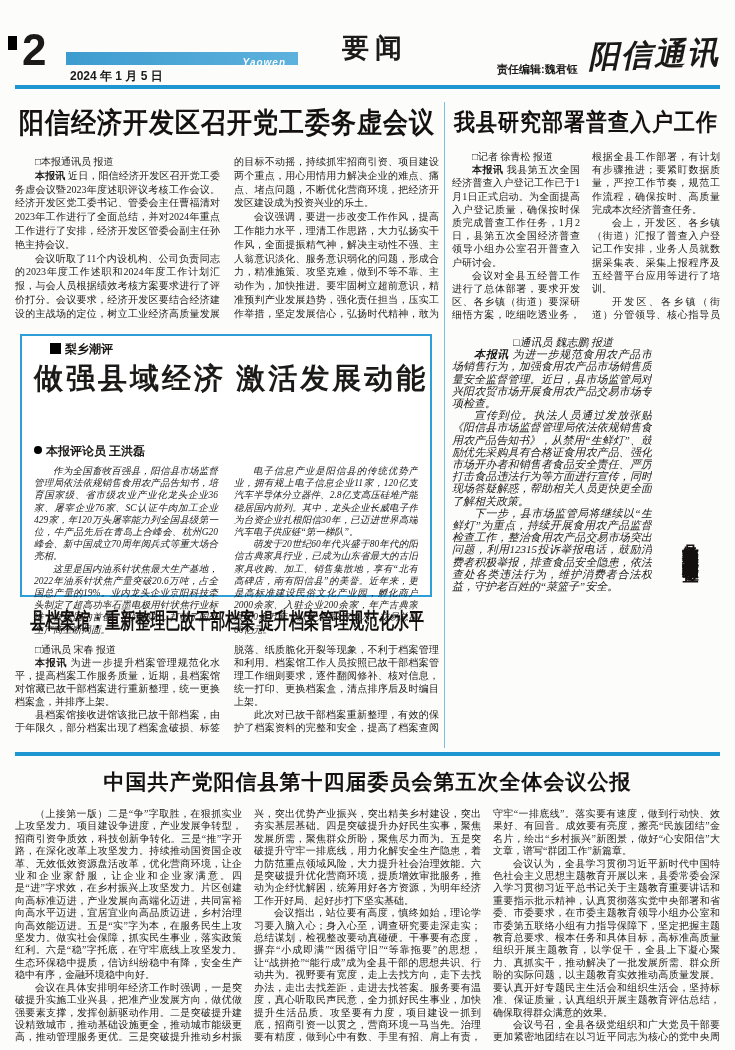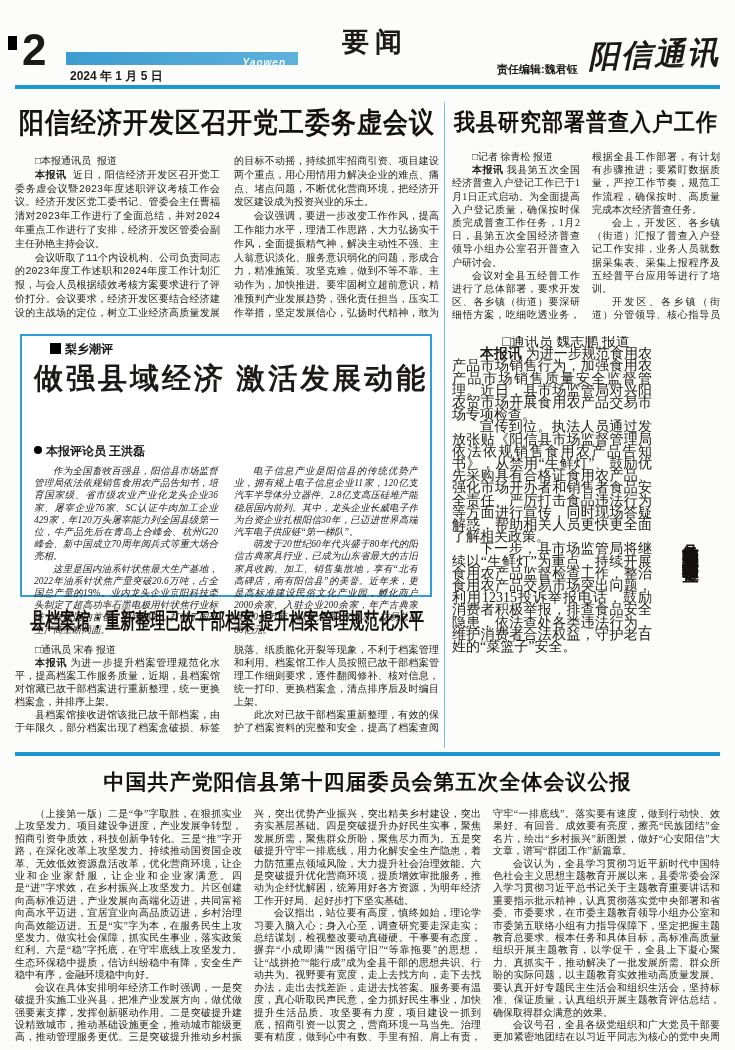--- a/index.html
+++ b/index.html
@@ -13,36 +13,36 @@
   .corner-mark{left:8px;top:36px;width:9px;height:14px;background:#000;}
   .page-num{left:22px;top:28px;font-family:"Liberation Sans","DejaVu Sans",sans-serif;
     font-weight:bold;font-size:44px;line-height:1;}
   .yw-bar{left:66px;top:52px;width:232px;height:13px;
     background:linear-gradient(to right,#3d9ccf,#5db1dd);
     text-align:right;}
   .yw-bar span{font-family:"Liberation Sans",sans-serif;font-style:italic;font-weight:bold;
     font-size:10px;color:#fff;letter-spacing:1px;padding-right:12px;line-height:13px;}
   .hdr-date{left:70px;top:68px;font-family:"Liberation Sans",sans-serif;
     font-weight:bold;font-size:12px;}
-  .section-title{left:300px;top:24px;width:150px;text-align:center;
+  .section-title{left:300px;top:30px;width:150px;text-align:center;
     font-family:"Liberation Sans","DejaVu Sans",sans-serif;font-weight:bold;font-size:27px;
     letter-spacing:6px;}
   .editor{left:497px;top:62px;font-family:"Liberation Sans",sans-serif;
     font-weight:bold;font-size:11px;}
   .masthead{left:584px;top:34px;width:140px;text-align:center;
     font-weight:bold;font-style:italic;font-size:31px;letter-spacing:2px;
     transform:rotate(-2deg);}
   .header-rule{left:15px;top:85px;width:705px;height:4px;background:#1e96d2;}
   
   .headline{text-align:center;font-weight:bold;white-space:nowrap;color:#161111;}
   .body-cols p{margin:0;text-indent:2em;}
   .body-cols{text-align:justify;overflow:hidden;}
   .byline{text-indent:2em;}
   
-  .art-dev{left:15px;top:98px;width:424px;font-family:Liberation Mono, monospace;}
+  .art-dev{left:15px;top:98px;width:424px;}
   .art-dev .headline{font-size:25px;letter-spacing:1px;margin:8px 0 16px;transform:scaleY(1.12);}
   .art-dev .body-cols{column-count:2;column-gap:14px;font-size:10px;line-height:13.8px;height:170px;}
   
   .art-census{left:452px;top:98px;width:268px;}
   .art-census .headline{font-size:21px;letter-spacing:1px;margin:10px 0 14px;transform:scaleY(1.12);}
   .art-census .body-cols{column-count:2;column-gap:12px;font-size:10px;line-height:13.2px;height:172px;}
   
   .v-divider{left:444px;top:102px;width:1px;height:646px;background:#79bfe4;}
   
   .commentary{left:20px;top:334px;width:412px;height:263px;border:2px solid #2e9ed9;
@@ -52,21 +52,21 @@
   .c-title{text-align:center;font-weight:bold;font-size:29px;letter-spacing:3px;margin:1px 0 5px;white-space:nowrap;}
   .c-byline{text-align:left;font-weight:bold;font-size:12px;margin-bottom:5px;margin-top:44px;}
   .byline-dot{display:inline-block;width:8px;height:8px;border-radius:50%;background:#000;margin-right:4px;vertical-align:1px;}
   .c-body{column-count:2;column-gap:16px;font-size:9.5px;line-height:12.2px;font-style:italic;height:176px;}
   
   .art-archives{left:15px;top:606px;width:424px;}
   .art-archives .headline{font-size:15px;margin:6px 0 12px;transform:scaleY(1.45);}
   .art-archives .body-cols{column-count:2;column-gap:14px;font-size:10px;line-height:13px;height:100px;}
   
   .art-market{left:452px;top:336px;width:270px;height:412px;display:flex;}
-  .m-body{width:200px;font-size:14px;line-height:12.2px;text-align:justify;overflow:hidden;}
+  .m-body{width:200px;font-size:11px;line-height:12.2px;text-align:justify;overflow:hidden;font-style:italic;}
   .m-body p{margin:0;text-indent:2em;}
   .m-byline{text-align:center;text-indent:0;margin-bottom:1px;}
   .m-title{width:64px;margin-left:6px;display:flex;align-items:center;justify-content:center;
     writing-mode:vertical-rl;text-orientation:upright;
     font-weight:bold;font-size:16.5px;letter-spacing:1px;color:#161111;}
   
   .bottom-rule{left:15px;top:752px;width:705px;height:4px;background:#1e96d2;}
   .art-comm{left:15px;top:760px;width:705px;}
   .art-comm .headline{font-size:21px;letter-spacing:1px;margin:8px 0 12px;}
   .art-comm .body-cols{column-count:3;column-gap:12px;font-size:10px;line-height:12.4px;height:242px;}

